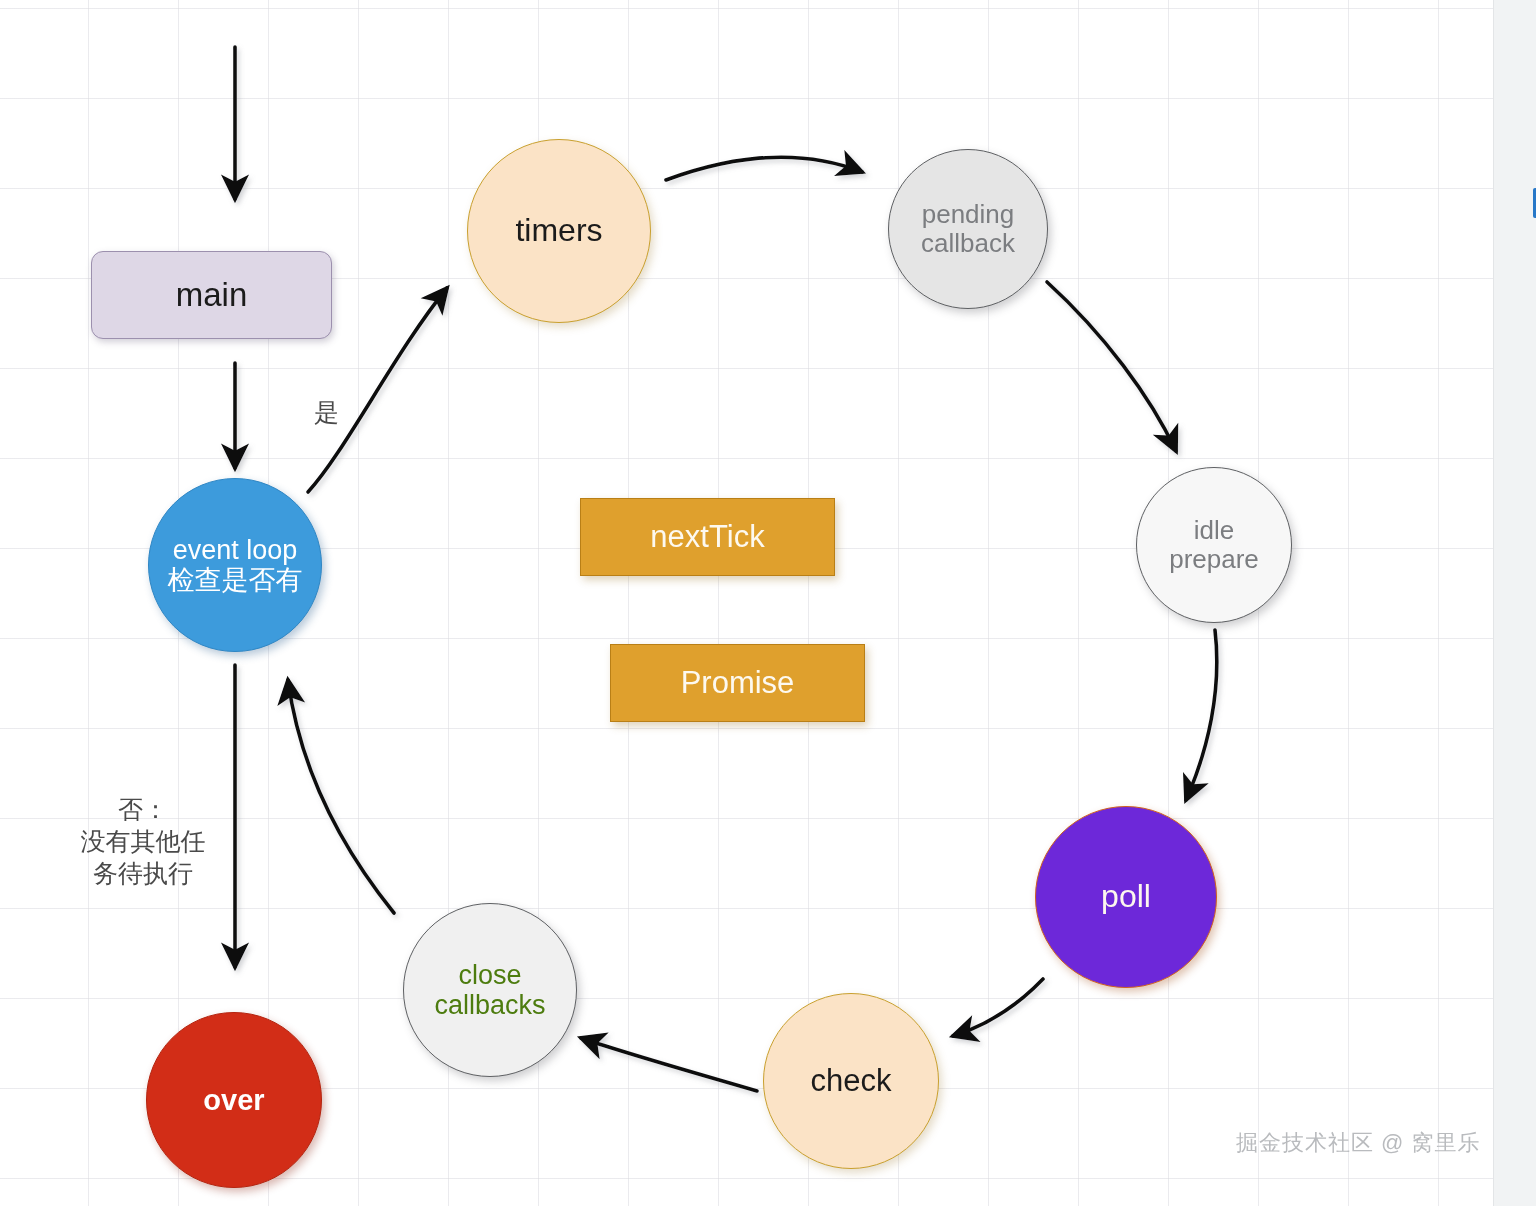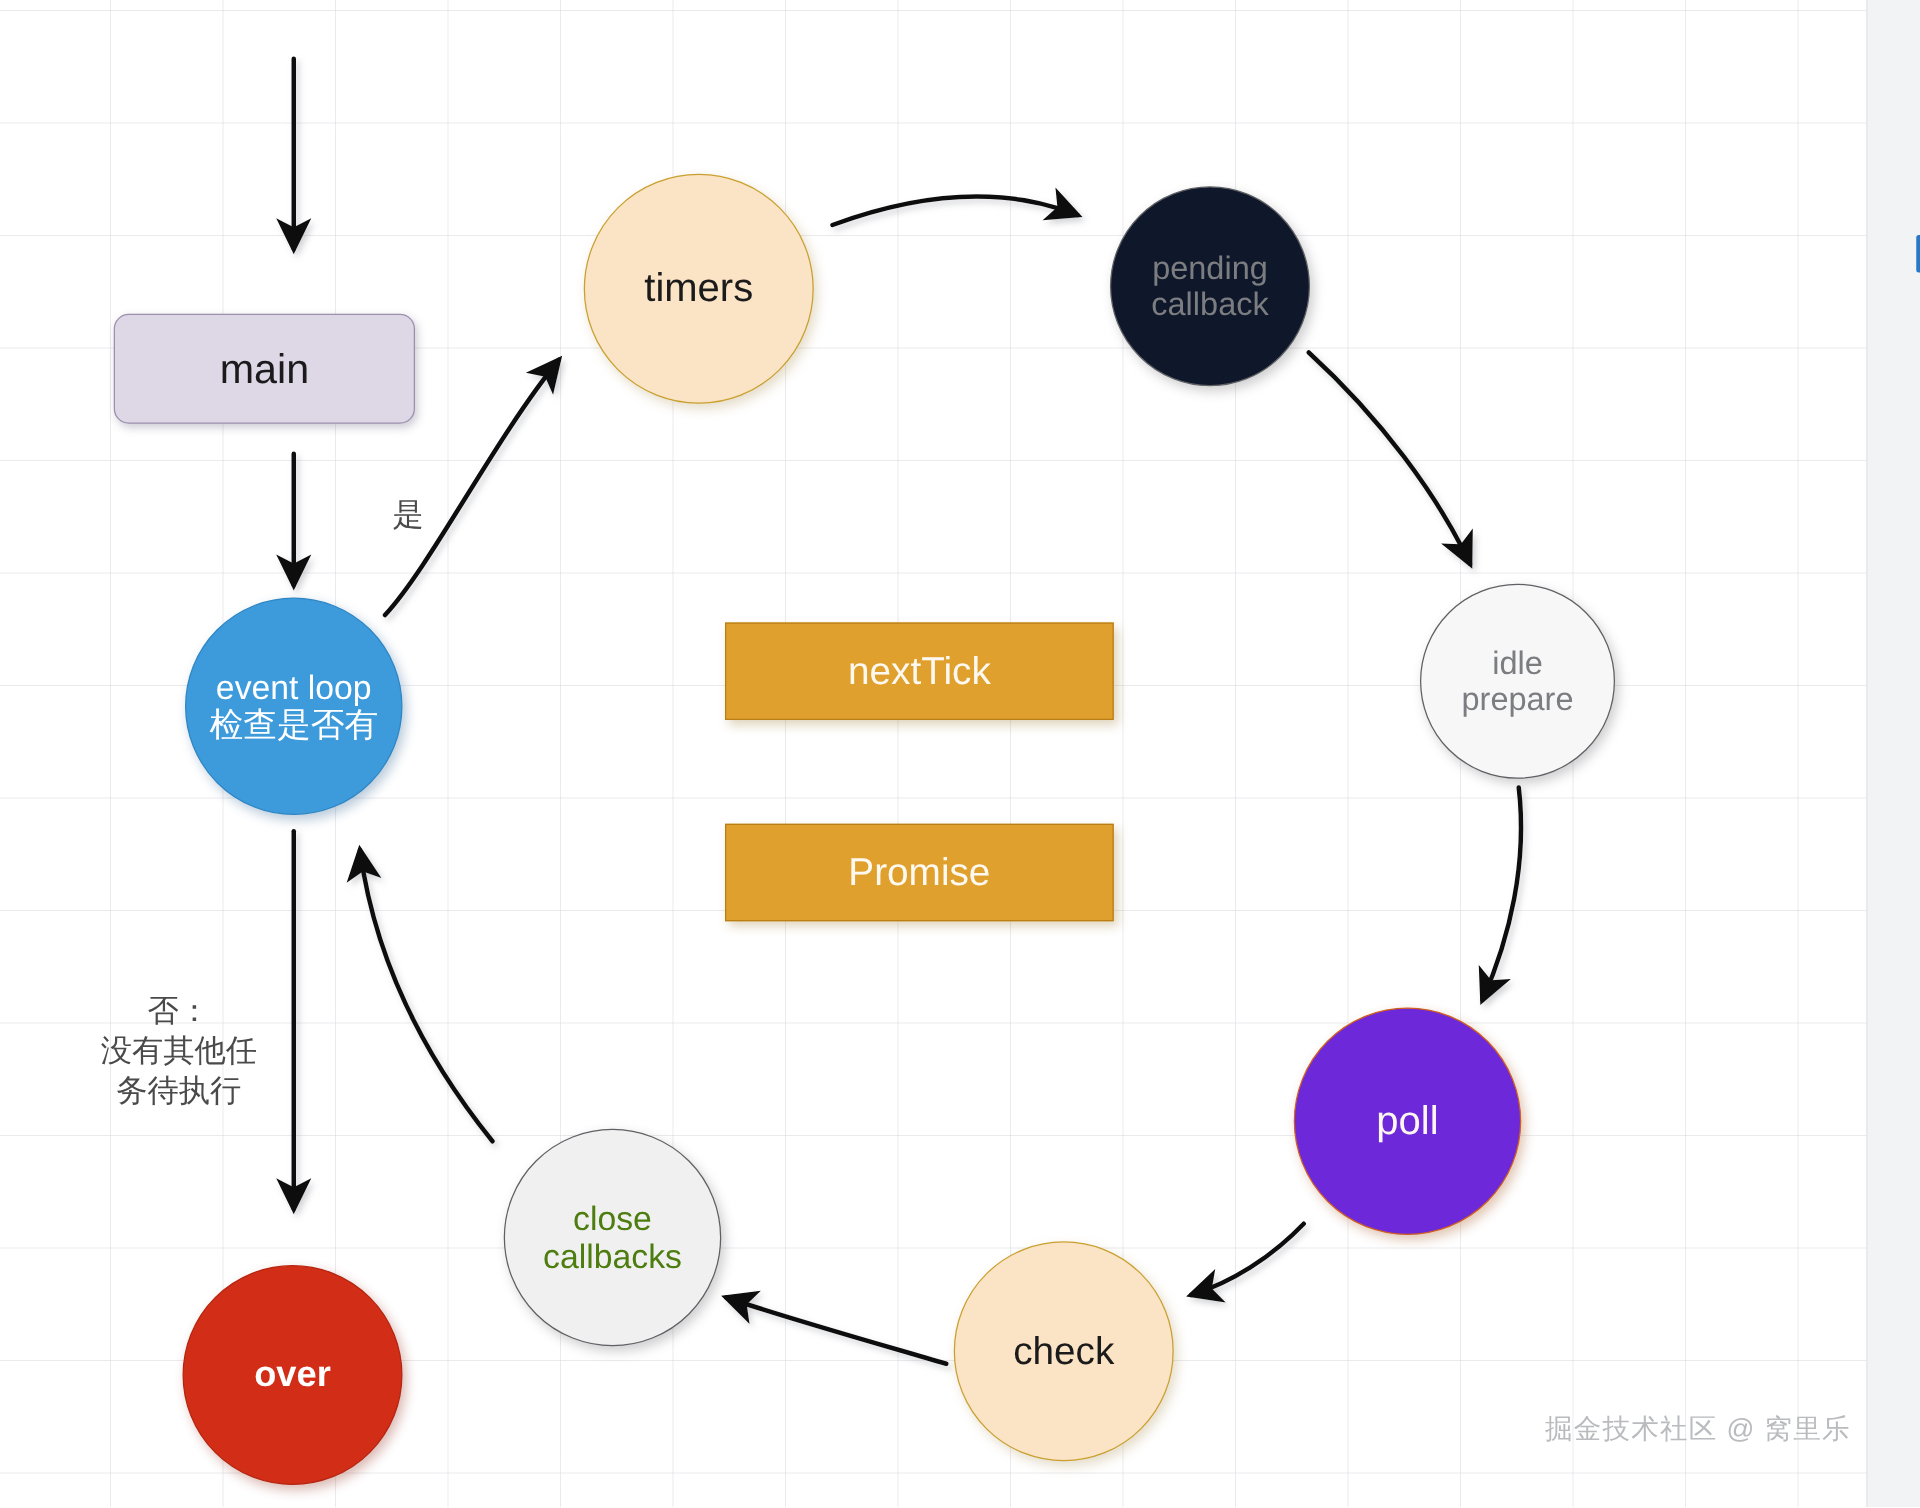--- a/index.html
+++ b/index.html
@@ -107,21 +107,21 @@
     width: 184px; height: 184px;
     background: #fbe3c6;
     border: 1.6px solid #c9a02e;
     color: #1b1b1b;
     font-size: 32px;
     box-shadow: 3px 4px 9px rgba(160,130,60,0.28);
   }
   .n-pending {
     left: 888px; top: 149px;
     width: 160px; height: 160px;
-    background: #0f172a;
+    background: #e5e5e5;
     border: 1.8px solid #5e6063;
     color: #7b7d80;
     font-size: 26px;
     box-shadow: 3px 4px 9px rgba(80,80,85,0.28);
     text-align: center;
   }
   .n-idle {
     left: 1136px; top: 467px;
     width: 156px; height: 156px;
     background: #f7f7f7;
@@ -153,29 +153,29 @@
     width: 174px; height: 174px;
     background: #f0f0f0;
     border: 1.8px solid #5e6063;
     color: #4d7c0f;
     font-size: 27px;
     box-shadow: 3px 4px 9px rgba(80,80,85,0.28);
   }
 
   .n-box-tick, .n-box-promise {
     left: 580px;
-    width: 311px; height: 78px;
+    width: 255px; height: 78px;
     background: #dfa02d;
     border: 1.5px solid #b97f16;
     color: #fdf9f0;
     font-size: 31px;
     box-shadow: 3px 4px 8px rgba(150,110,30,0.3);
   }
   .n-box-tick { top: 498px; }
-  .n-box-promise { top: 659px; }
+  .n-box-promise { top: 644px; margin-left: 30px; }
 
   .edge-label {
     position: absolute;
     color: #4a4a4a;
     font-size: 25px;
     line-height: 1.28;
     text-align: center;
     white-space: pre-line;
   }
   .lbl-yes { left: 314px; top: 396px; }

